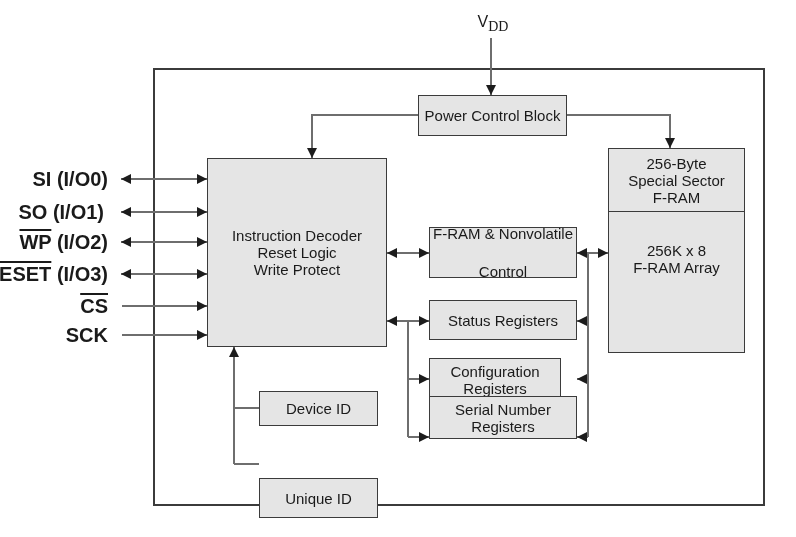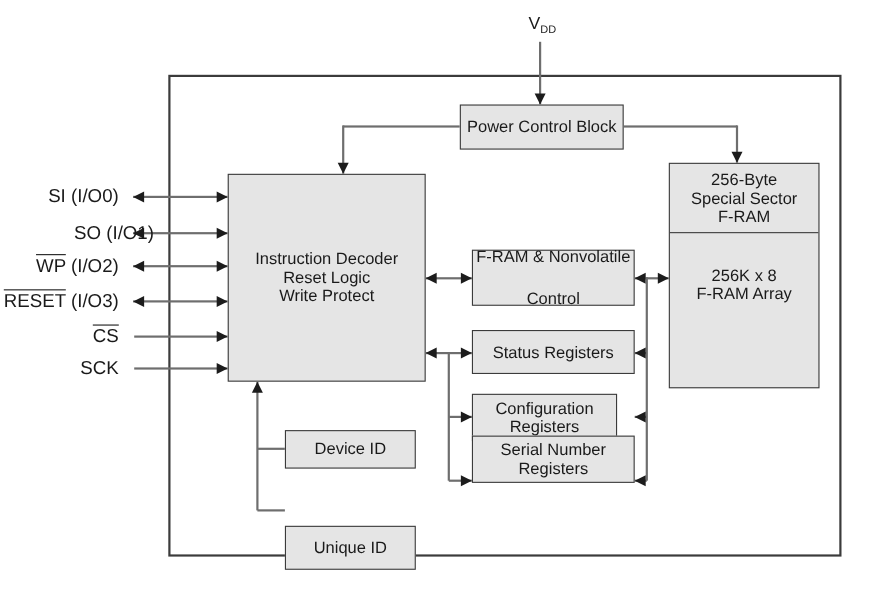--- a/index.html
+++ b/index.html
@@ -12,25 +12,25 @@
     display:flex;flex-direction:column;align-items:center;justify-content:center;
     text-align:center;font-size:15px;line-height:17px;box-sizing:border-box;
   }
   .hline{position:absolute;height:1.5px;background:#6e6e6e;}
   .vline{position:absolute;width:1.5px;background:#6e6e6e;}
   .arr{position:absolute;width:0;height:0;}
   .arr.r{border-top:5px solid transparent;border-bottom:5px solid transparent;border-left:10px solid #1c1c1c;}
   .arr.l{border-top:5px solid transparent;border-bottom:5px solid transparent;border-right:10px solid #1c1c1c;}
   .arr.d{border-left:5px solid transparent;border-right:5px solid transparent;border-top:10px solid #1c1c1c;}
   .arr.u{border-left:5px solid transparent;border-right:5px solid transparent;border-bottom:10px solid #1c1c1c;}
-  .siglabel{position:absolute;font-size:17px;height:20px;line-height:20px;text-align:right;white-space:nowrap;}
+  .siglabel{position:absolute;font-size:20px;height:20px;line-height:20px;text-align:right;white-space:nowrap;font-weight:bold;}
   .ov{text-decoration:overline;margin-top:20px;}
   #outer-border{position:absolute;left:153px;top:68px;width:612px;height:438px;border:2px solid #3b3b3b;box-sizing:border-box;}
   #vdd{position:absolute;left:463px;top:13px;width:60px;text-align:center;font-size:16px;}
-  #vdd sub{font-size:10px;}
+  #vdd sub{font-size:14px;font-family:Liberation Serif, serif;}
   #fram-box{padding:0;}
   #fram-top{height:62px;display:flex;flex-direction:column;align-items:center;justify-content:center;width:100%;box-sizing:border-box;}
   #fram-bottom{flex:1;border-top:1.5px solid #3b3b3b;display:flex;flex-direction:column;align-items:center;justify-content:flex-start;padding-top:30px;width:100%;box-sizing:border-box;}
 </style>
 </head>
 <body>
 
 <div id="stage">
 
   <div id="vdd"><span>V</span><sub>DD</sub></div>
@@ -63,21 +63,21 @@
   <div class="arr l" style="left:121px;top:269px;"></div>
   <div class="arr r" style="left:197px;top:269px;"></div>
 
   <div class="hline" style="left:122px;top:305px;width:85px;"></div>
   <div class="arr r" style="left:197px;top:301px;"></div>
 
   <div class="hline" style="left:122px;top:334px;width:85px;"></div>
   <div class="arr r" style="left:197px;top:330px;"></div>
 
   <div class="siglabel" style="right:688px;top:169px;"><span>SI</span><span> (I/O0)</span></div>
-  <div class="siglabel" style="right:656px;top:202px;margin-left:20px;"><span>SO</span><span> (I/O1)</span></div>
+  <div class="siglabel" style="right:692px;top:202px;margin-left:20px;"><span>SO</span><span> (I/O1)</span></div>
   <div class="siglabel" style="right:688px;top:232px;"><span class="ov">WP</span><span> (I/O2)</span></div>
   <div class="siglabel" style="right:688px;top:264px;"><span class="ov">RESET</span><span> (I/O3)</span></div>
   <div class="siglabel" style="right:688px;top:296px;"><span class="ov">CS</span></div>
   <div class="siglabel" style="right:688px;top:325px;"><span>SCK</span></div>
 
   <div class="hline" style="left:387px;top:252px;width:42px;"></div>
   <div class="arr l" style="left:387px;top:248px;"></div>
   <div class="arr r" style="left:419px;top:248px;"></div>
 
   <div class="hline" style="left:387px;top:320px;width:42px;"></div>

